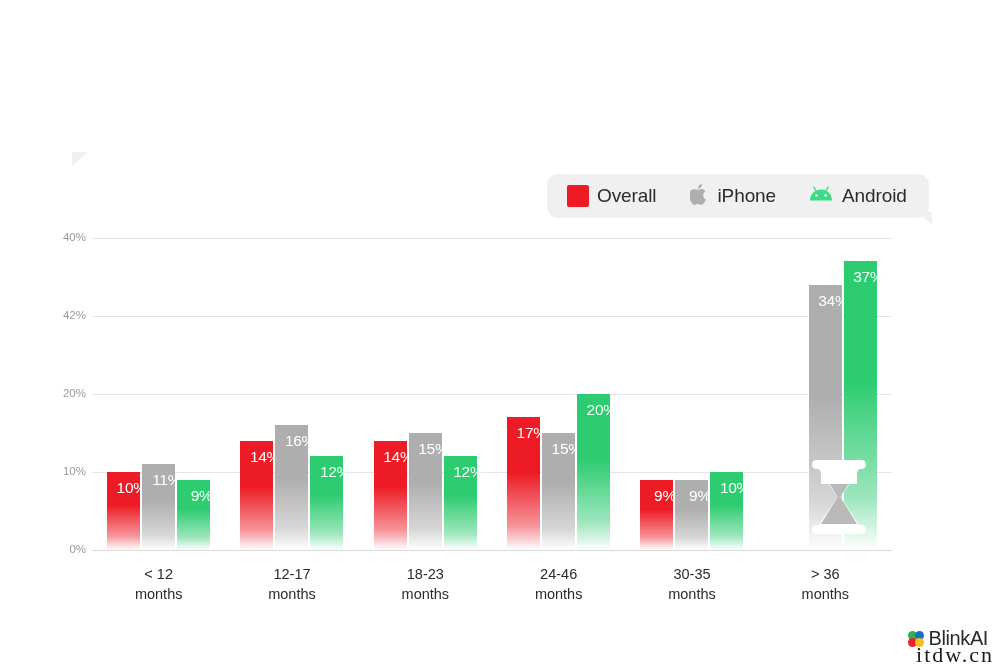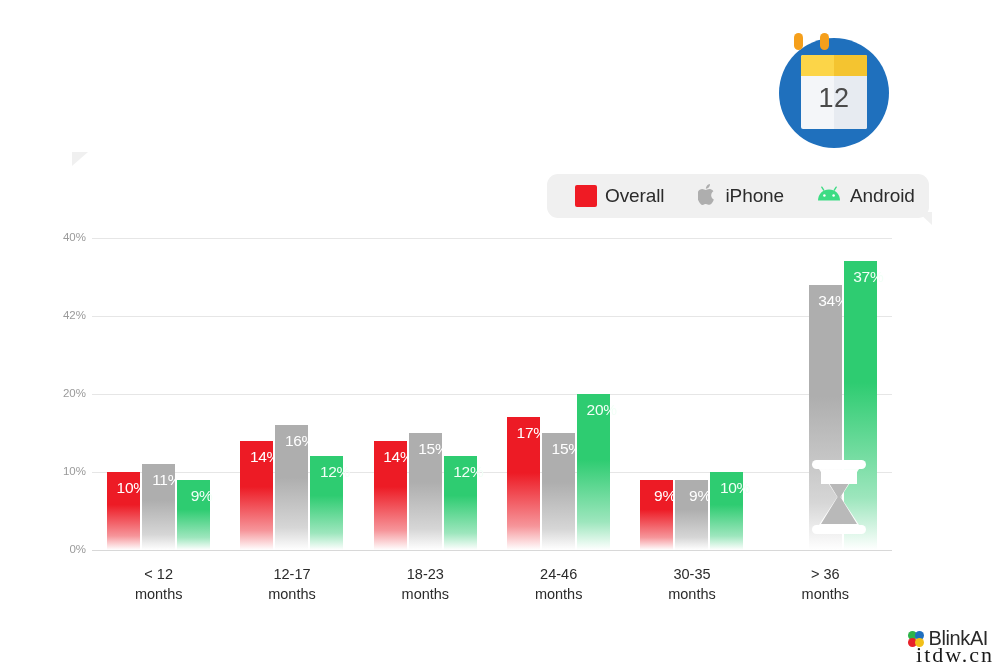--- a/index.html
+++ b/index.html
@@ -114,21 +114,20 @@
   .legend-bubble {
     position: absolute;
     left: 547px;
     top: 174px;
     width: 382px;
     height: 44px;
     background: #f0f0f0;
     border-radius: 11px;
     display: flex;
     align-items: center;
-    padding-left: 8px;
   }
   .legend-tail {
     position: absolute;
     left: 918px;
     top: 212px;
     width: 14px;
     height: 13px;
     background: #f0f0f0;
     clip-path: polygon(100% 100%, 0 0, 100% 0);
   }
@@ -306,30 +305,20 @@
     letter-spacing: 2px;
   }
 </style>
 </head>
 <body>
 
 <div id="root">
 
   <div class="bubble-tail"></div>
 
-  <div class="calendar-badge">
-    <div class="cal-ring left"></div>
-    <div class="cal-ring right"></div>
-    <div class="cal-paper">
-      <div class="cal-head"></div>
-      <div class="cal-head-shade"></div>
-      <div class="cal-body-shade"></div>
-      <div class="cal-day">12</div>
-    </div>
-  </div>
 
   <div class="legend-bubble">
     <div class="legend-item overall">
       <span class="swatch-red"></span>
       <span class="legend-label">Overall</span>
     </div>
     <div class="legend-item iphone">
       <span>
         <svg width="19" height="23" viewBox="0 0 19 23">
           <path d="M13.2 12.1c0-2.6 2.1-3.8 2.2-3.9-1.2-1.8-3.1-2-3.8-2.1-1.6-.2-3.1.9-3.9.9-.8 0-2.1-.9-3.4-.9-1.8 0-3.4 1-4.3 2.6-1.8 3.2-.5 8 1.3 10.6.9 1.3 1.9 2.7 3.2 2.6 1.3-.05 1.8-.83 3.4-.83 1.6 0 2 .83 3.4.8 1.4-.03 2.3-1.3 3.2-2.6.6-.9 1-1.8 1.3-2.8-2.9-1.1-2.6-4.3-2.6-4.4z" fill="#aeaeae"></path>

